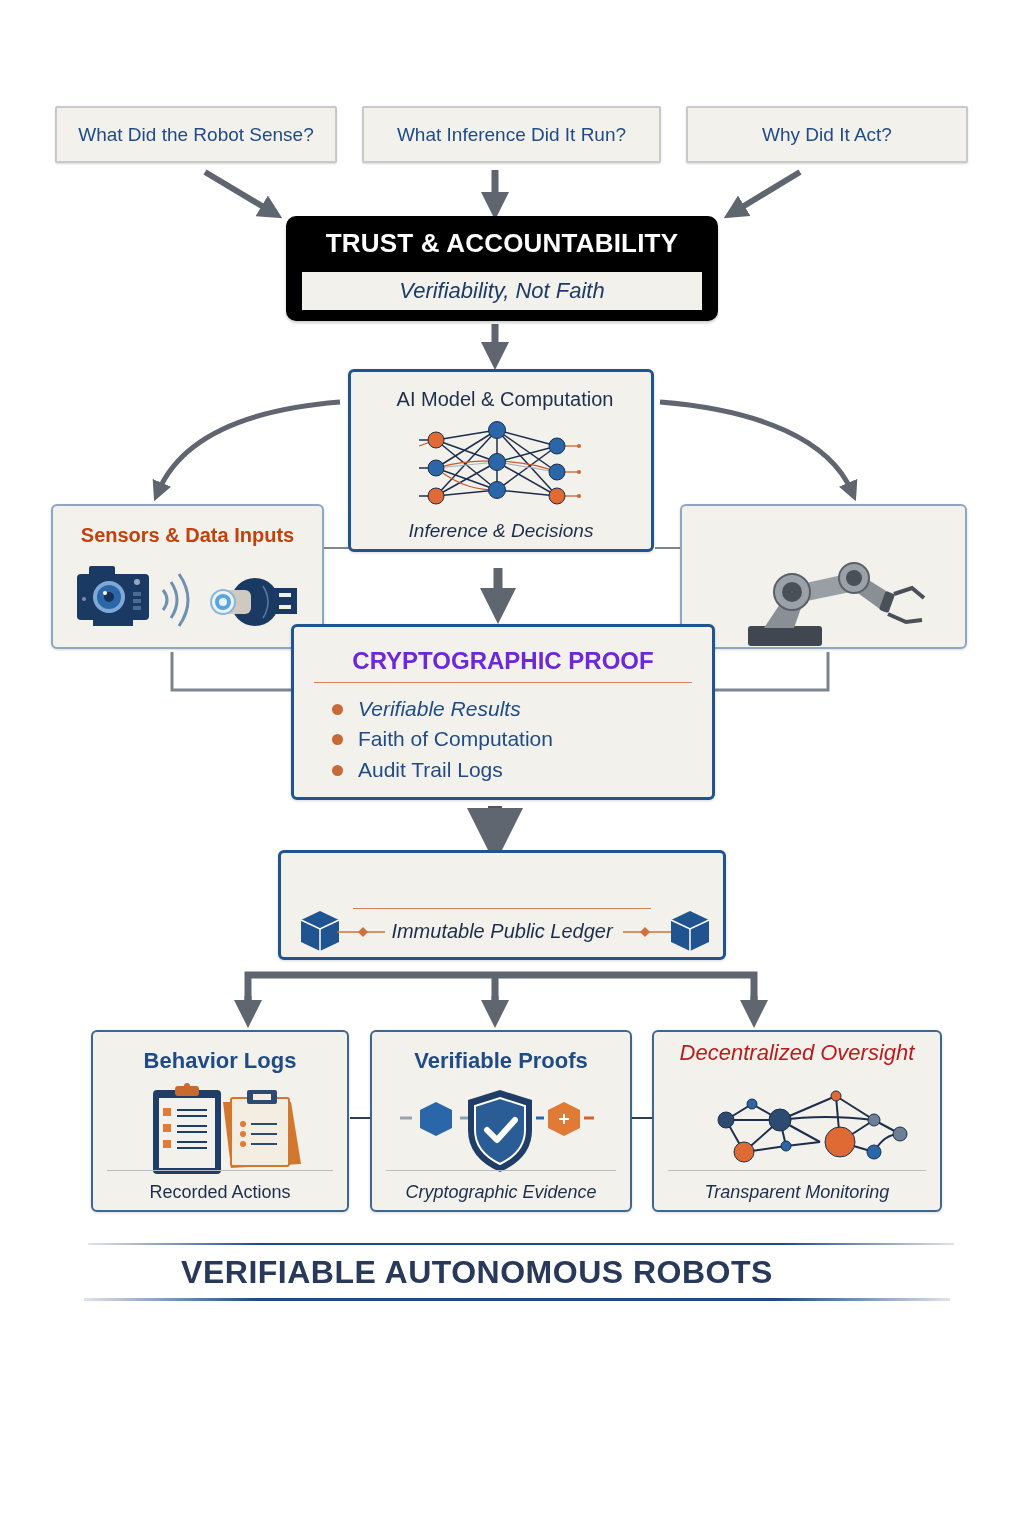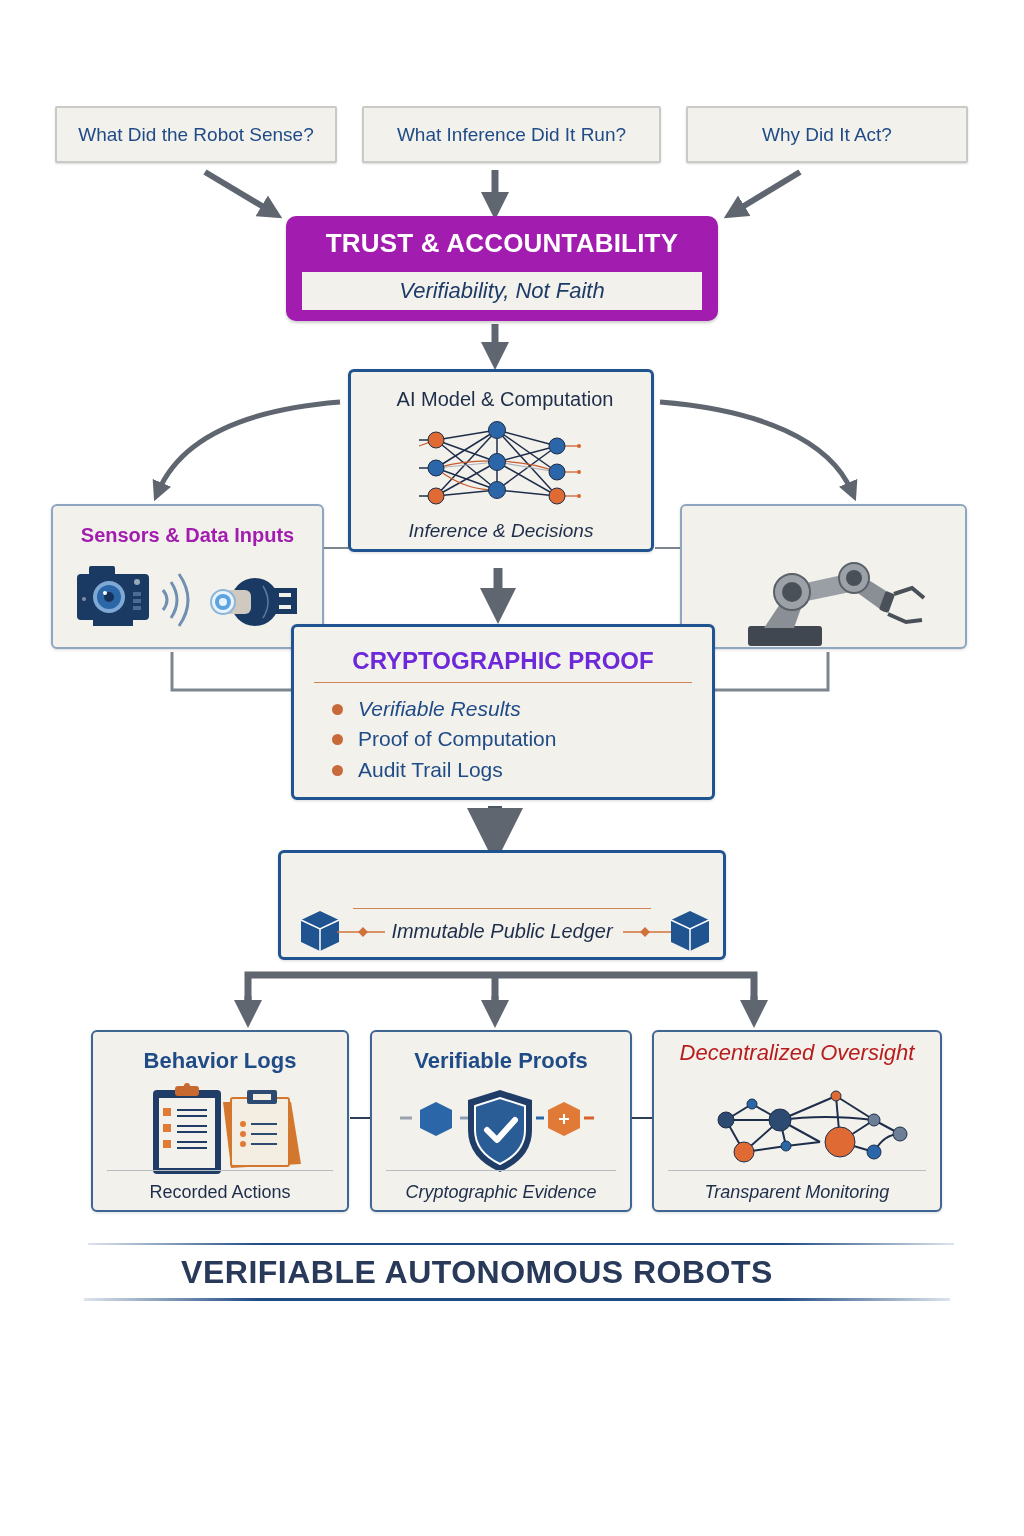--- a/index.html
+++ b/index.html
@@ -10,21 +10,21 @@
     color:#1d3f72;
   }
   .abs { position:absolute; box-sizing:border-box; }
   .qbox {
     background:#f3f1ec; border:2px solid #c9c9c7; border-radius:2px;
     box-shadow:0 1px 2px rgba(0,0,0,0.15);
     display:flex; align-items:center; justify-content:center;
     font-size:19px; color:#1f4b86; font-weight:500;
   }
   .trust {
-    background:#a21caf; border-radius:10px;
+    background:#000000; border-radius:10px;
     box-shadow:0 2px 3px rgba(0,0,0,0.2);
     padding-left:28px;
   }
   .trust-title {
     position:absolute; left:0; right:0; top:12px; text-align:center;
     color:#ffffff; font-weight:bold; font-size:26px; letter-spacing:0.2px;
   }
   .trust-sub {
     position:absolute; left:16px; right:16px; top:56px; height:38px;
     background:#f3f1ec; display:flex; align-items:center; justify-content:center;
@@ -167,21 +167,21 @@
         <circle cx="86" cy="72" r="8.5" fill="#2a66a8"></circle>
       <circle cx="146" cy="28" r="8" fill="#2a66a8"></circle>
         <circle cx="146" cy="54" r="8" fill="#2a66a8"></circle>
         <circle cx="146" cy="78" r="8" fill="#e06a33"></circle>
     </g>
   </svg>
   <div class="card-italic" style="top:148px;color:#1e2e4a;">Inference &amp; Decisions</div>
 </div>
 
 <div class="abs card" style="left:51px;top:504px;width:273px;height:145px;">
-  <div class="card-title" style="top:18px;color:#a21caf;">Sensors &amp; Data Inputs</div>
+  <div class="card-title" style="top:18px;color:#c2410c;">Sensors &amp; Data Inputs</div>
   <svg style="left:22px;top:58px;width:76px;height:64px;" viewBox="0 0 76 64">
     <rect x="14" y="2" width="26" height="10" rx="2" fill="#1b3a63"></rect>
     <rect x="2" y="10" width="72" height="46" rx="4" fill="#1b3a63"></rect>
     <rect x="18" y="54" width="40" height="8" fill="#1b3a63"></rect>
     <circle cx="34" cy="33" r="16" fill="#7fa9d4"></circle>
       <circle cx="34" cy="33" r="12" fill="#2a66a8"></circle>
       <circle cx="34" cy="33" r="5" fill="#173258"></circle>
     <circle cx="30" cy="29" r="2" fill="#ffffff"></circle>
     <circle cx="62" cy="18" r="3" fill="#9aa9ba"></circle>
     <rect x="58" y="28" width="8" height="4" fill="#4a6b92"></rect>
@@ -225,21 +225,21 @@
 
 <div class="abs card dark" style="left:291px;top:624px;width:424px;height:176px;">
   <div class="big-title" style="top:20px;font-size:24px;">CRYPTOGRAPHIC PROOF</div>
   <div class="rule" style="left:20px;right:20px;top:55px;"></div>
   <div class="bullet" style="top:70px;text-align:center;">
     <span class="dot"></span>
     <span>Verifiable Results</span>
   </div>
   <div class="bullet" style="top:100px;font-style:normal;">
     <span class="dot"></span>
-    <span>Proof of Computation</span>
+    <span>Faith of Computation</span>
   </div>
   <div class="bullet" style="top:131px;font-style:normal;">
     <span class="dot"></span>
     <span>Audit Trail Logs</span>
   </div>
 </div>
 
 <div class="abs card dark" style="left:278px;top:850px;width:448px;height:110px;">
   <div class="rule" style="left:72px;right:72px;top:55px;"></div>
   <svg style="left:18px;top:56px;width:42px;height:44px;" viewBox="0 0 42 44">

